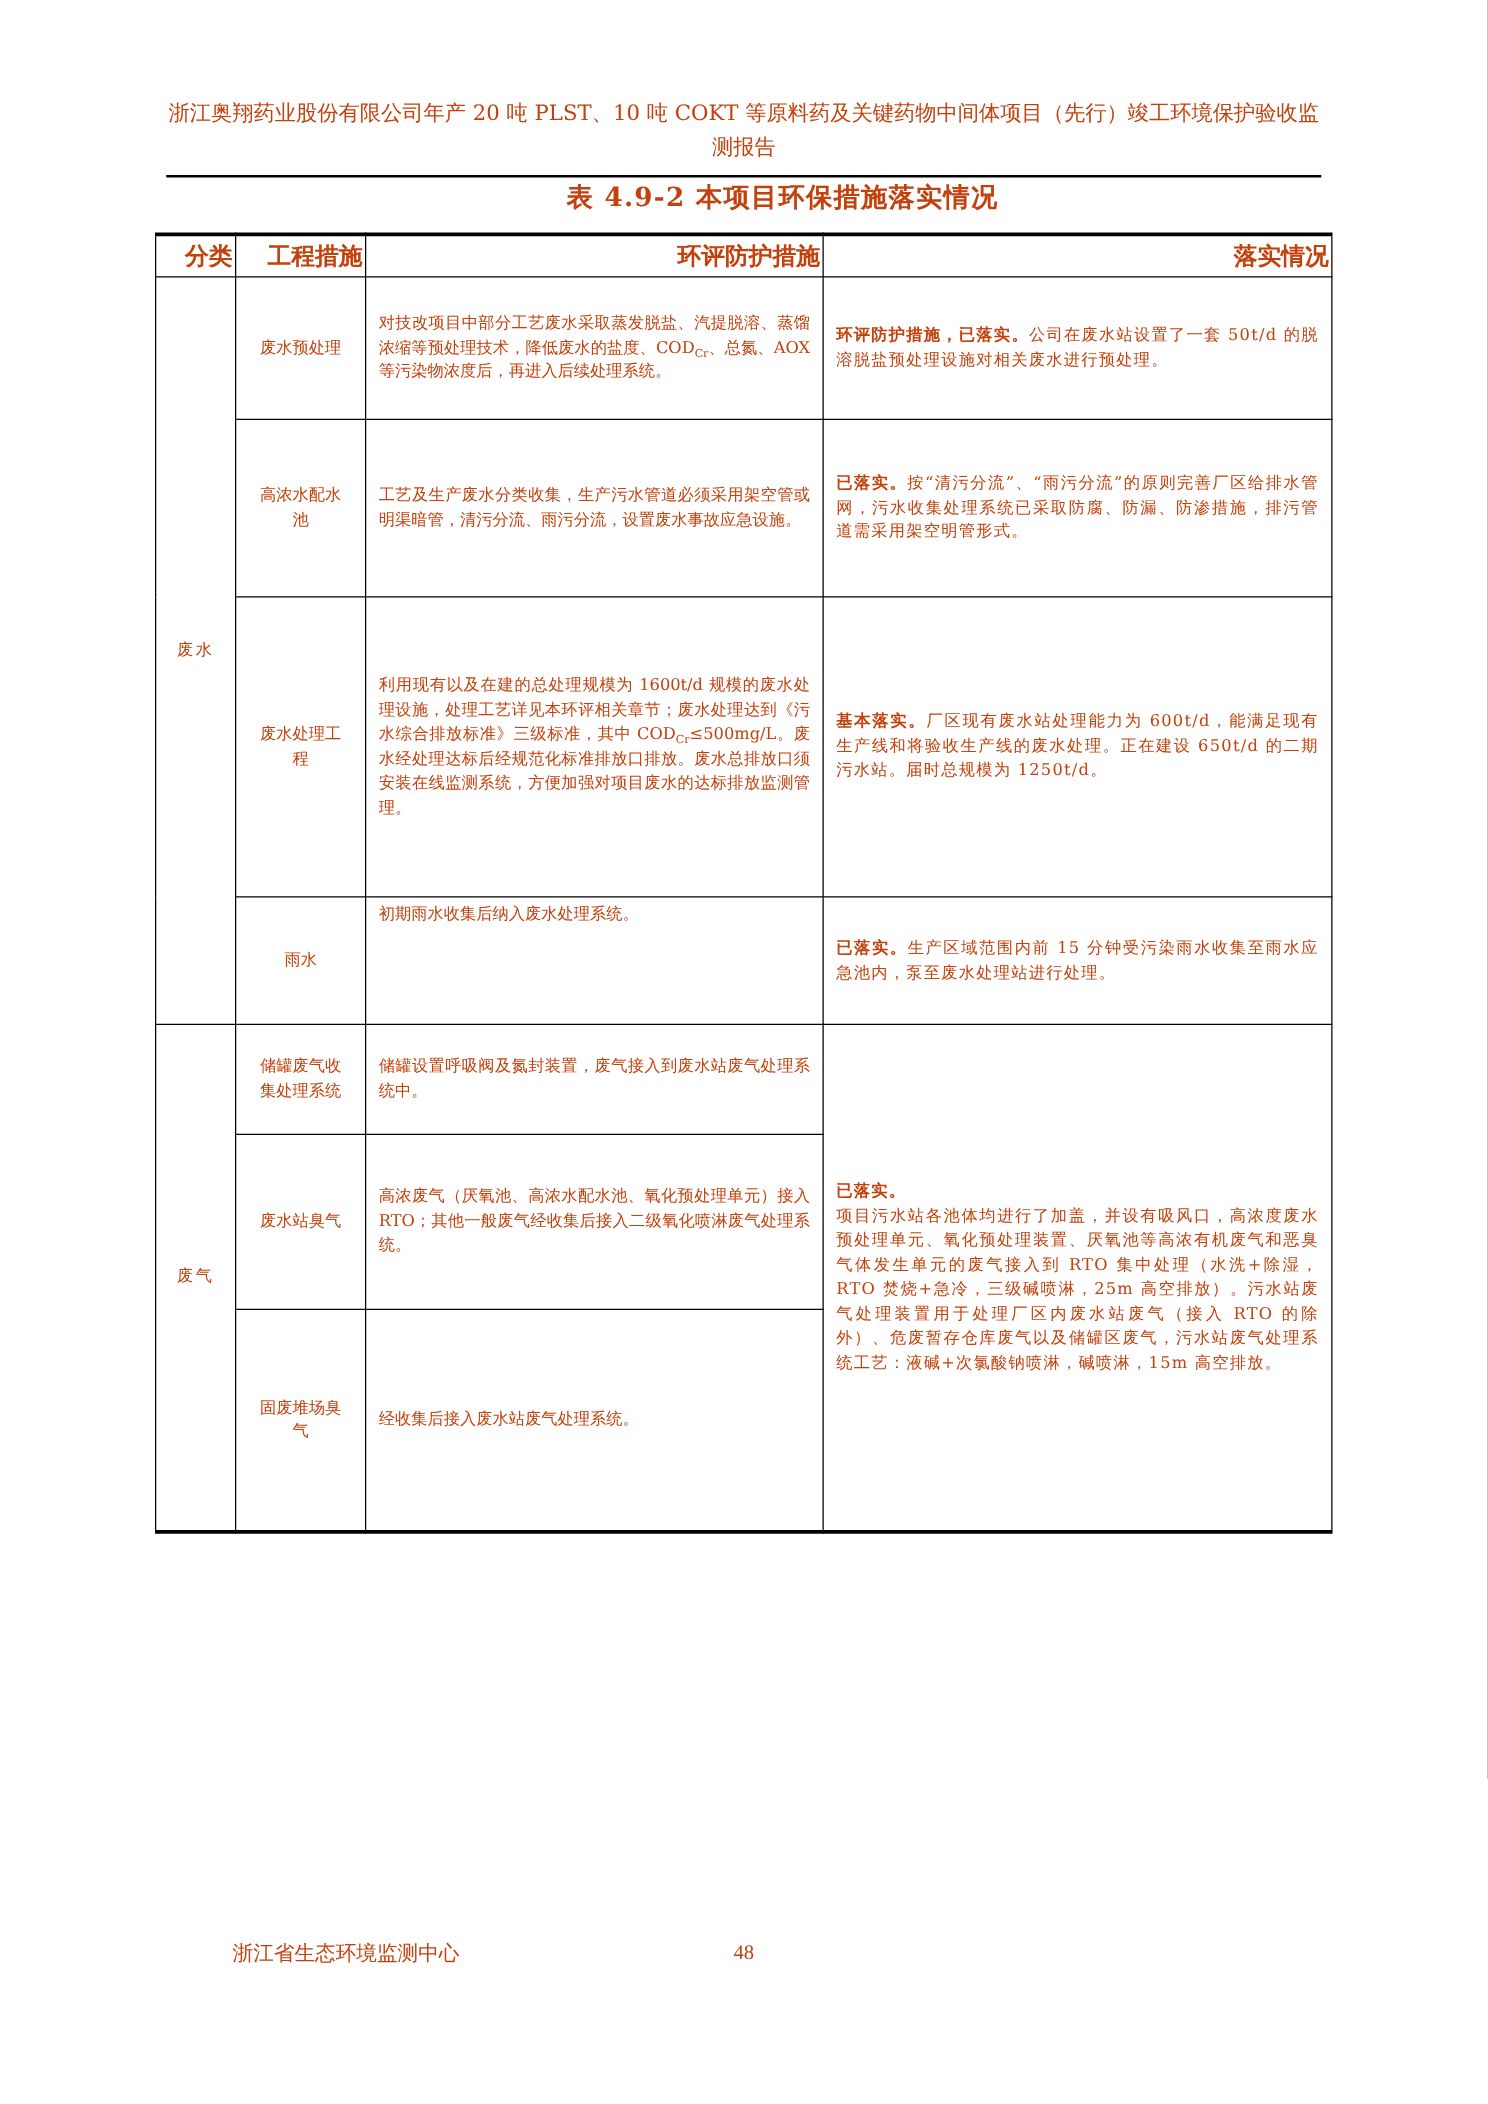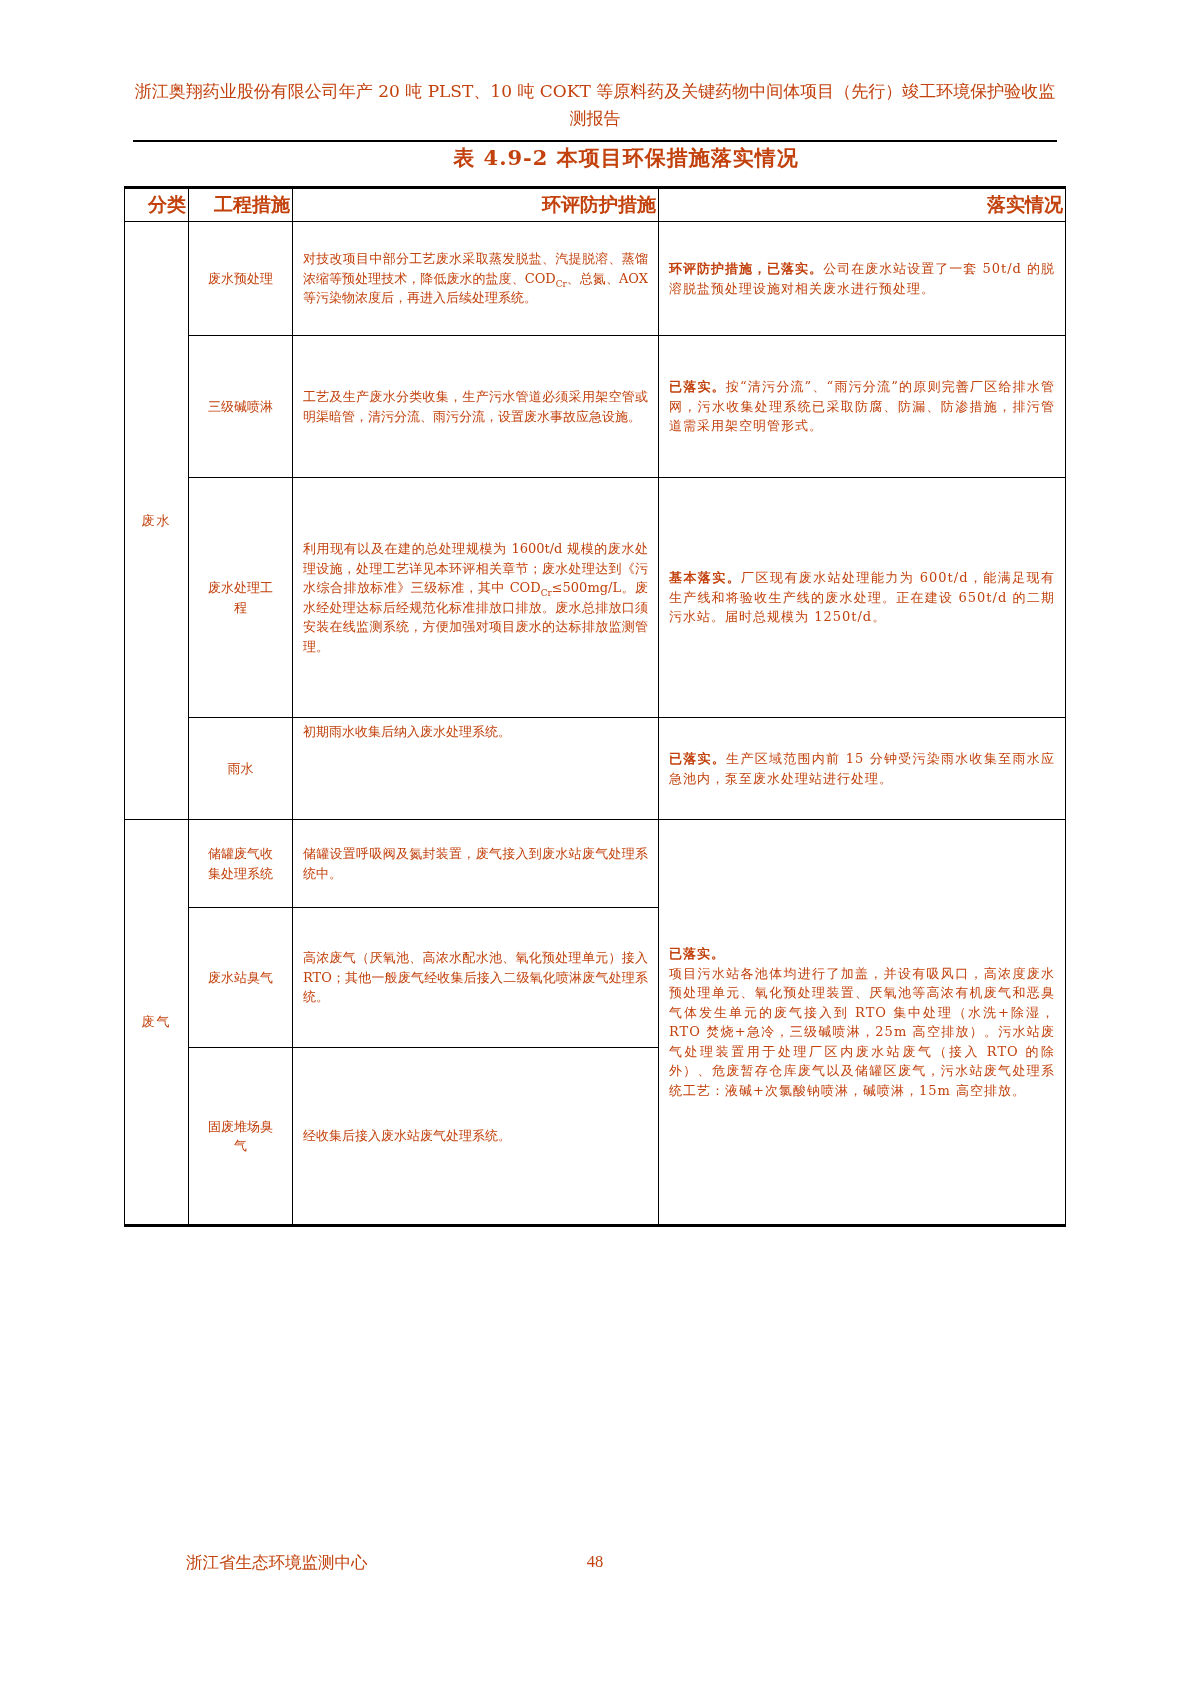--- a/index.html
+++ b/index.html
@@ -83,21 +83,21 @@
       </tr>
     </thead>
     <tbody>
       <tr style="height:114px">
         <td class="cat" rowspan="4">废水</td>
         <td class="measure">废水预处理</td>
         <td class="eia"><span>对技改项目中部分工艺废水采取蒸发脱盐、汽提脱溶、蒸馏浓缩等预处理技术，降低废水的盐度、COD</span><sub>Cr</sub><span>、总氮、AOX 等污染物浓度后，再进入后续处理系统。</span></td>
         <td class="status"><b>环评防护措施，已落实。</b><span>公司在废水站设置了一套 50t/d 的脱溶脱盐预处理设施对相关废水进行预处理。</span></td>
       </tr>
       <tr style="height:142px">
-        <td class="measure">三级碱喷淋</td>
+        <td class="measure">高浓水配水池</td>
         <td class="eia">工艺及生产废水分类收集，生产污水管道必须采用架空管或明渠暗管，清污分流、雨污分流，设置废水事故应急设施。</td>
         <td class="status"><b>已落实。</b><span>按“清污分流”、“雨污分流”的原则完善厂区给排水管网，污水收集处理系统已采取防腐、防漏、防渗措施，排污管道需采用架空明管形式。</span></td>
       </tr>
       <tr style="height:240px">
         <td class="measure">废水处理工程</td>
         <td class="eia"><span>利用现有以及在建的总处理规模为 1600t/d 规模的废水处理设施，处理工艺详见本环评相关章节；废水处理达到《污水综合排放标准》三级标准，其中 COD</span><sub>Cr</sub><span>≤500mg/L。废水经处理达标后经规范化标准排放口排放。废水总排放口须安装在线监测系统，方便加强对项目废水的达标排放监测管理。</span></td>
         <td class="status"><b>基本落实。</b><span>厂区现有废水站处理能力为 600t/d，能满足现有生产线和将验收生产线的废水处理。正在建设 650t/d 的二期污水站。届时总规模为 1250t/d。</span></td>
       </tr>
       <tr style="height:102px">
         <td class="measure">雨水</td>

